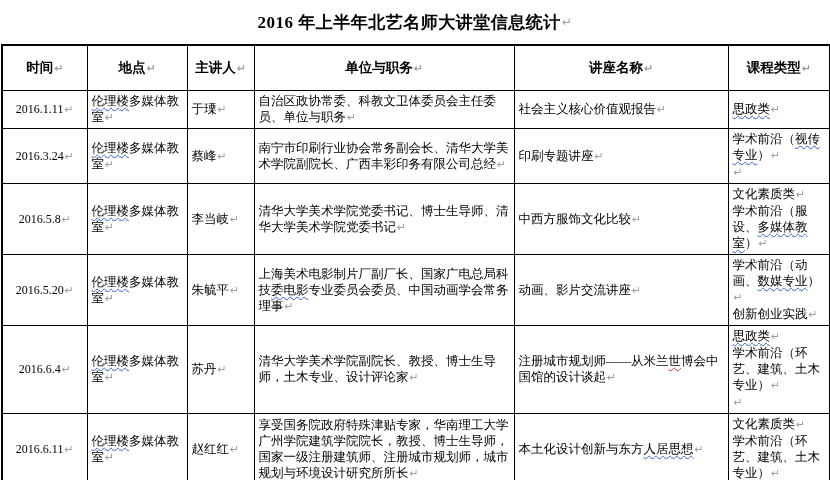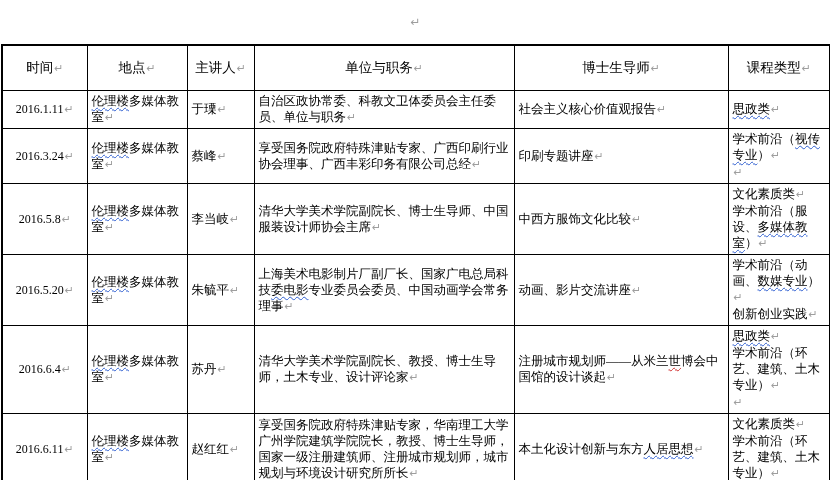--- a/index.html
+++ b/index.html
@@ -24,21 +24,21 @@
   col.c-type{width:102px}
   th,td{
     border:1px solid #000;
     padding:2px 4px;
     font-size:12.5px;line-height:16px;
     vertical-align:middle;
     word-break:break-all;
     text-align:left;
   }
   th{
-    height:40px;text-align:center;font-weight:normal;font-size:13.5px;margin-left:38px;
+    height:40px;text-align:center;font-weight:bold;font-size:13.5px;margin-left:38px;
   }
   td.col-time{text-align:center;font-size:12px;margin-top:36px;}
   td.col-speaker{text-align:left;}
   .para{min-height:16px;}
   .mark{
     color:var(--mark-gray,#9e9e9e);
     font-size:11px;
     font-family:"DejaVu Sans","Liberation Sans",sans-serif;
     padding-left:1px;
   }
@@ -56,38 +56,39 @@
     text-decoration-color:var(--wavy-red,#d03030);
     text-decoration-thickness:1px;
     text-underline-offset:2px;
   }
 </style>
 </head>
 <body>
 
 <div class="page">
   <div class="title-wrap">
+    <span>2016 年上半年北艺名师大讲堂信息统计</span>
       <span class="mark">↵</span>
   </div>
   <table>
     <colgroup>
       <col class="c-time">
         <col class="c-location">
         <col class="c-speaker">
       <col class="c-unit">
         <col class="c-lecture">
         <col class="c-type">
     </colgroup>
     <thead>
       <tr id="header-row">
           <th><span>时间</span><span class="mark">↵</span></th>
           <th><span>地点</span><span class="mark">↵</span></th>
           <th><span>主讲人</span><span class="mark">↵</span></th>
           <th><span>单位与职务</span><span class="mark">↵</span></th>
-          <th><span>博士生导师</span><span class="mark">↵</span></th>
+          <th><span>讲座名称</span><span class="mark">↵</span></th>
           <th><span>课程类型</span><span class="mark">↵</span></th>
         </tr>
     </thead>
     <tbody id="table-body">
         <tr>
           <td class="col-time">
             <div class="para"><span>2016.1.11</span><span class="mark">↵</span></div>
           </td>
           <td class="col-location">
             <div class="para"><span class="wavy-blue">伦理楼</span><span>多媒体教室</span><span class="mark">↵</span></div>
@@ -109,42 +110,42 @@
           <td class="col-time">
             <div class="para"><span>2016.3.24</span><span class="mark">↵</span></div>
           </td>
           <td class="col-location">
             <div class="para"><span class="wavy-blue">伦理楼</span><span>多媒体教室</span><span class="mark">↵</span></div>
           </td>
           <td class="col-speaker">
             <div class="para"><span>蔡峰</span><span class="mark">↵</span></div>
           </td>
           <td class="col-unit">
-            <div class="para"><span>享受国务院政府特殊津贴专家、广西印刷行业协会理事、广西丰彩印务有限公司总经</span><span class="mark">↵</span></div>
+            <div class="para"><span>南宁市印刷行业协会常务副会长、清华大学美术学院副院长、广西丰彩印务有限公司总经</span><span class="mark">↵</span></div>
           </td>
           <td class="col-lecture">
             <div class="para"><span>印刷专题讲座</span><span class="mark">↵</span></div>
           </td>
           <td class="col-course_type">
             <div class="para"><span>学术前沿（</span><span class="wavy-blue">视传专业</span><span>）</span><span class="mark">↵</span></div>
             <div class="para"><span class="mark">↵</span></div>
           </td>
         </tr>
         <tr>
           <td class="col-time">
             <div class="para"><span>2016.5.8</span><span class="mark">↵</span></div>
           </td>
           <td class="col-location">
             <div class="para"><span class="wavy-blue">伦理楼</span><span>多媒体教室</span><span class="mark">↵</span></div>
           </td>
           <td class="col-speaker">
             <div class="para"><span>李当岐</span><span class="mark">↵</span></div>
           </td>
           <td class="col-unit">
-            <div class="para"><span>清华大学美术学院副院长、博士生导师、中国服装设计师协会主席</span><span class="mark">↵</span></div>
+            <div class="para"><span>清华大学美术学院党委书记、博士生导师、清华大学美术学院党委书记</span><span class="mark">↵</span></div>
           </td>
           <td class="col-lecture">
             <div class="para"><span>中西方服饰文化比较</span><span class="mark">↵</span></div>
           </td>
           <td class="col-course_type">
             <div class="para"><span>文化素质类</span><span class="mark">↵</span></div>
             <div class="para"><span>学术前沿（服设、</span><span class="wavy-blue">多媒体教室</span><span>）</span><span class="mark">↵</span></div>
           </td>
         </tr>
         <tr>

